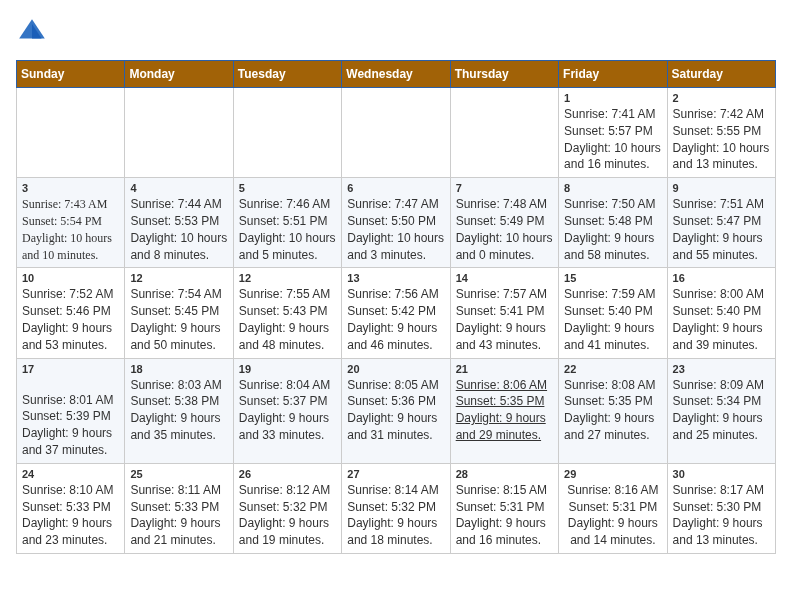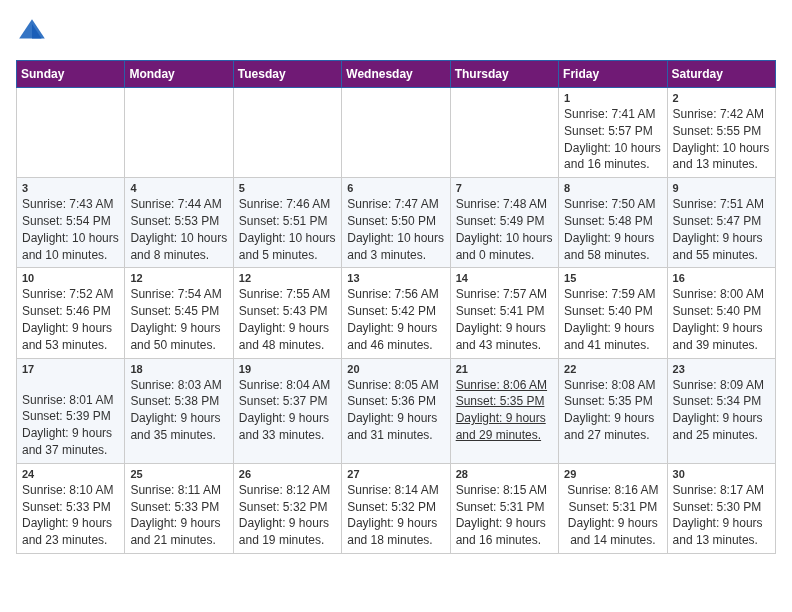--- a/index.html
+++ b/index.html
@@ -43,21 +43,21 @@
     .location {
       font-size: 14px;
       color: #555;
     }
     .calendar {
       width: 100%;
       border-collapse: collapse;
       border: 1px solid #ccc;
     }
     .calendar th {
-      background: #701a75;
+      background: #a16207;
       color: #fff;
       font-size: 12px;
       font-weight: bold;
       padding: 6px 4px;
       text-align: left;
       border: 1px solid #2a5fa8;
     }
     .calendar td {
       border: 1px solid #ccc;
       vertical-align: top;
@@ -144,21 +144,21 @@
           <div class="day-number">2</div>
           <div class="day-info" style="white-space: pre-line;">Sunrise: 7:42 AM
 Sunset: 5:55 PM
 Daylight: 10 hours
 and 13 minutes.</div>
         </td>
       </tr>
       <tr>
         <td>
           <div class="day-number">3</div>
-          <div class="day-info" style="white-space: pre-line;">Sunrise: 7:43 AM
+          <div class="day-info" style="white-space: pre-line; font-family: Liberation Serif, serif;">Sunrise: 7:43 AM
 Sunset: 5:54 PM
 Daylight: 10 hours
 and 10 minutes.</div>
         </td>
         <td>
           <div class="day-number">4</div>
           <div class="day-info" style="white-space: pre-line;">Sunrise: 7:44 AM
 Sunset: 5:53 PM
 Daylight: 10 hours
 and 8 minutes.</div>

